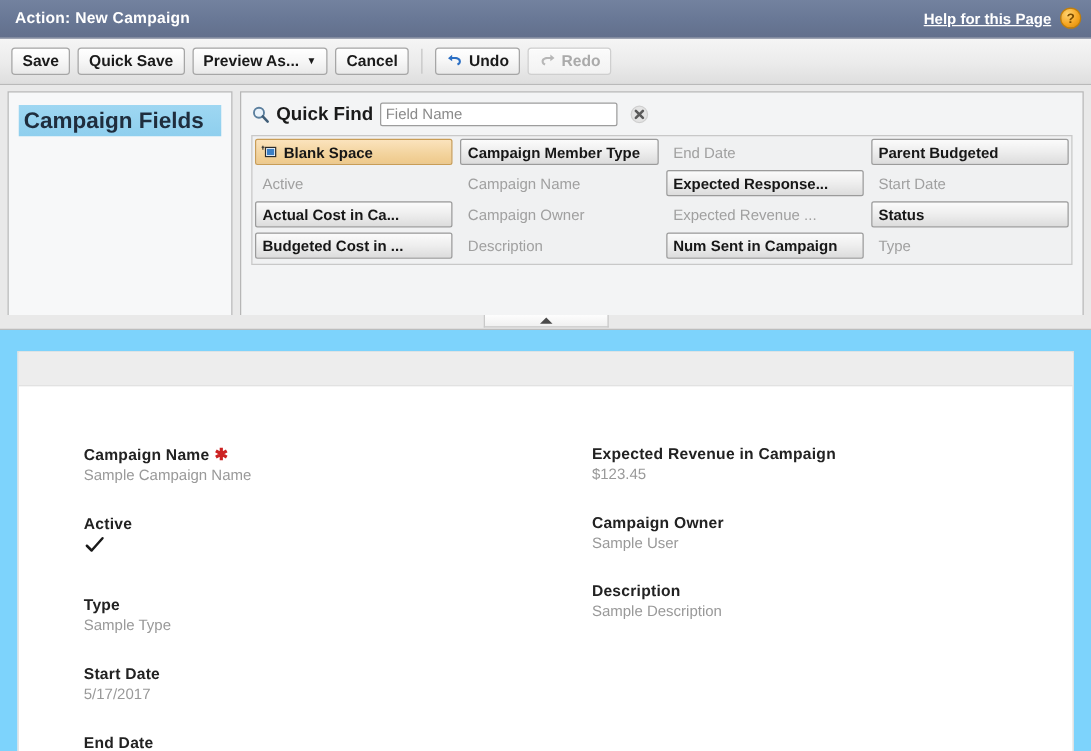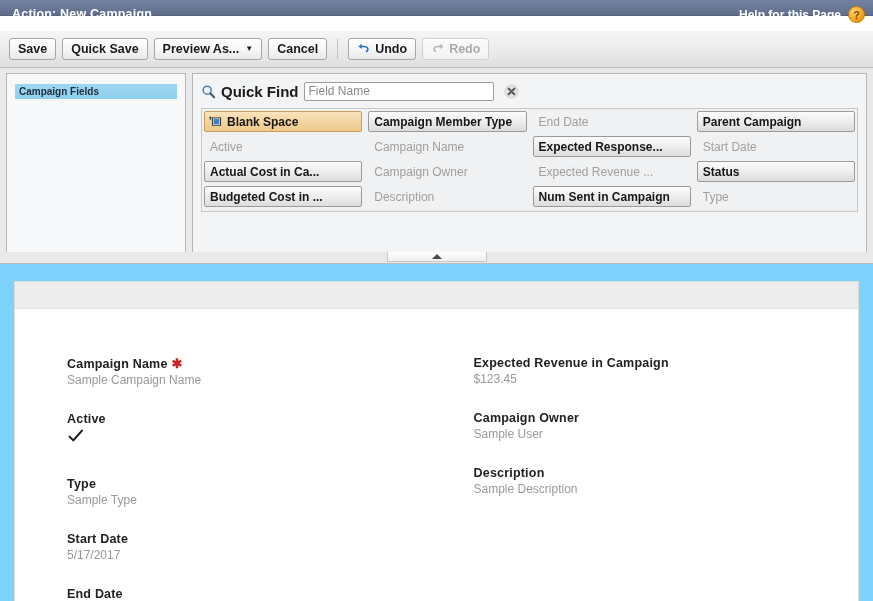--- a/index.html
+++ b/index.html
@@ -14,21 +14,21 @@
     font-size: 12px;
     color: #222222;
     overflow: hidden;
     position: relative;
   }
 
   
   .titlebar {
     position: absolute;
     left: 0; top: 0;
-    width: 873px; height: 16px;
+    width: 873px; height: 31px;
     background: linear-gradient(to bottom, #73829f 0%, #697896 50%, #626f8c 100%);
     border-bottom: 1px solid #55617c;
     box-sizing: border-box;
   }
   .titlebar-text {
     position: absolute;
     left: 12px; top: 7px;
     color: #ffffff;
     font-weight: bold;
     font-size: 12.5px;
@@ -132,21 +132,21 @@
     width: 180px;
     background: #f7f8f9;
     border: 1px solid #b6b6b6;
     box-sizing: border-box;
     padding: 10px 8px;
   }
   .section-item {
     background: linear-gradient(to bottom, #9ed7f2 0%, #8fcfee 100%);
     color: #1f2d3d;
     font-weight: bold;
-    font-size: 10px;
+    font-size: 18px;
     padding: 2px 4px;
     cursor: pointer;
     white-space: nowrap;
   }
   .panel-right {
     flex: 1;
     background: #f3f4f5;
     border: 1px solid #b6b6b6;
     box-sizing: border-box;
     padding: 6px 8px;
@@ -409,21 +409,21 @@
             </svg></span>
           <span>Blank Space</span>
         </div>
         <div class="field-chip avail">
           <span>Campaign Member Type</span>
         </div>
         <div class="field-chip used">
           <span>End Date</span>
         </div>
         <div class="field-chip avail">
-          <span>Parent Campaign</span>
+          <span>Parent Budgeted</span>
         </div>
         <div class="field-chip used">
           <span>Active</span>
         </div>
         <div class="field-chip used">
           <span>Campaign Name</span>
         </div>
         <div class="field-chip avail">
           <span>Expected Response...</span>
         </div>

